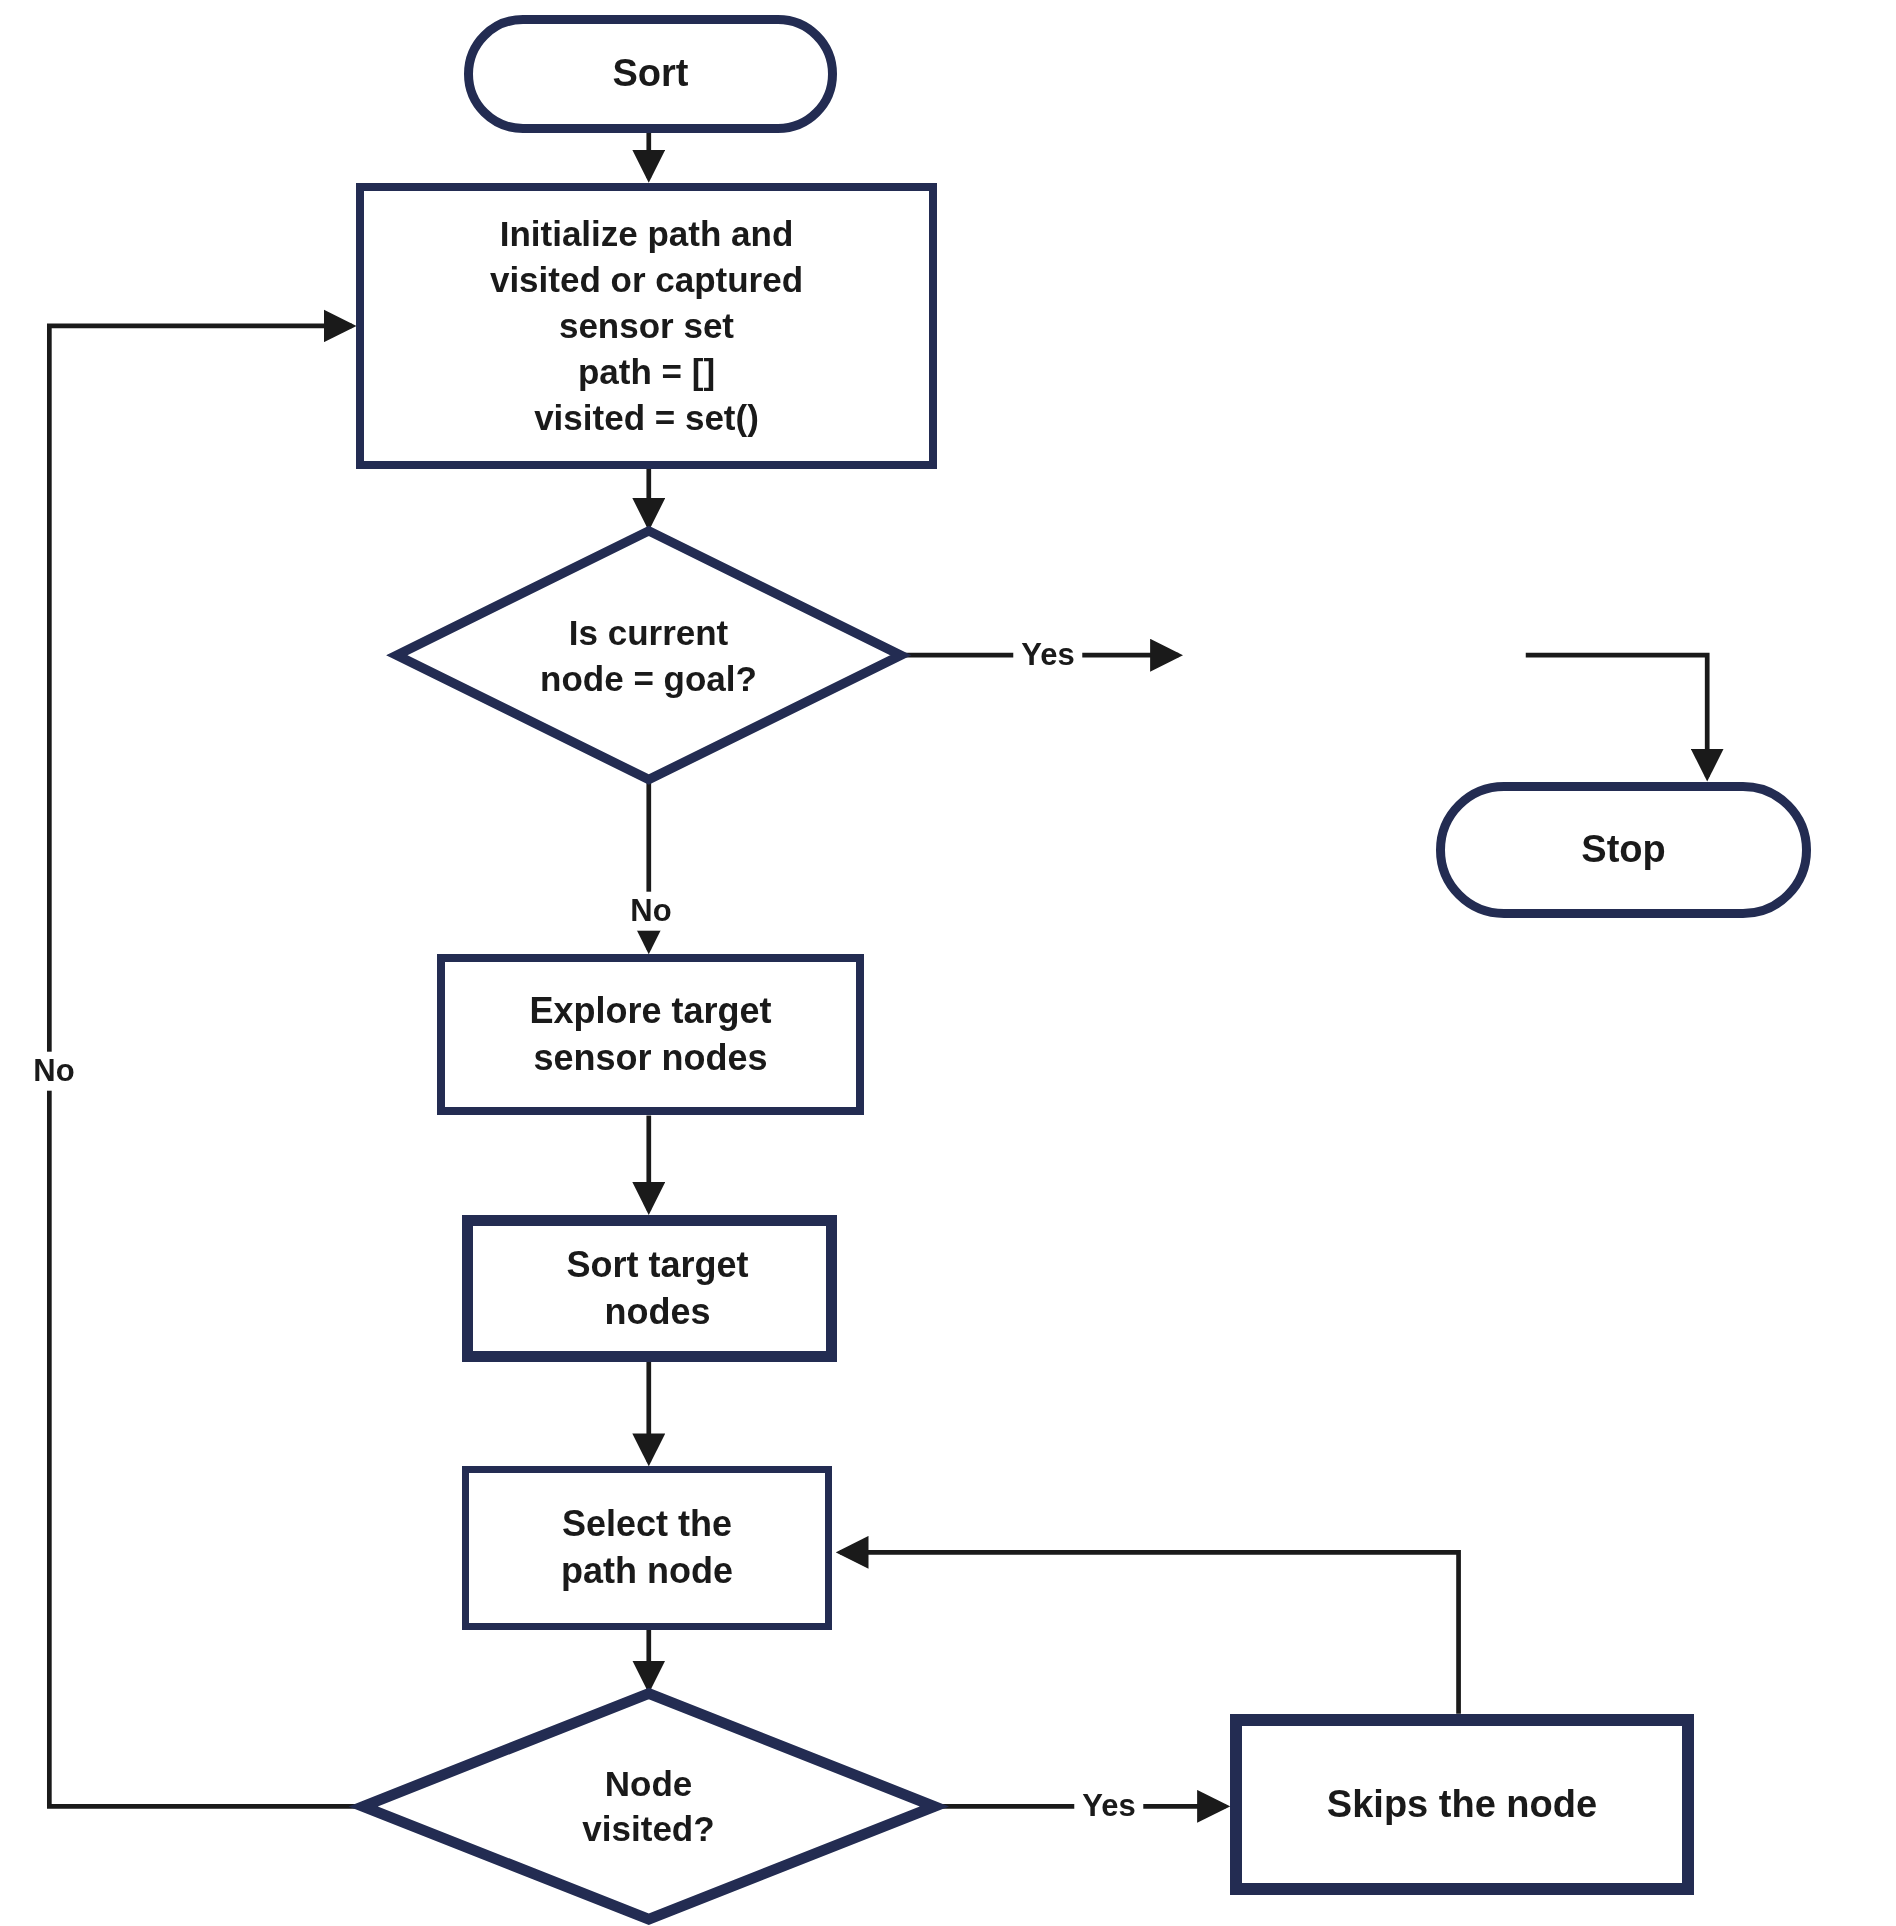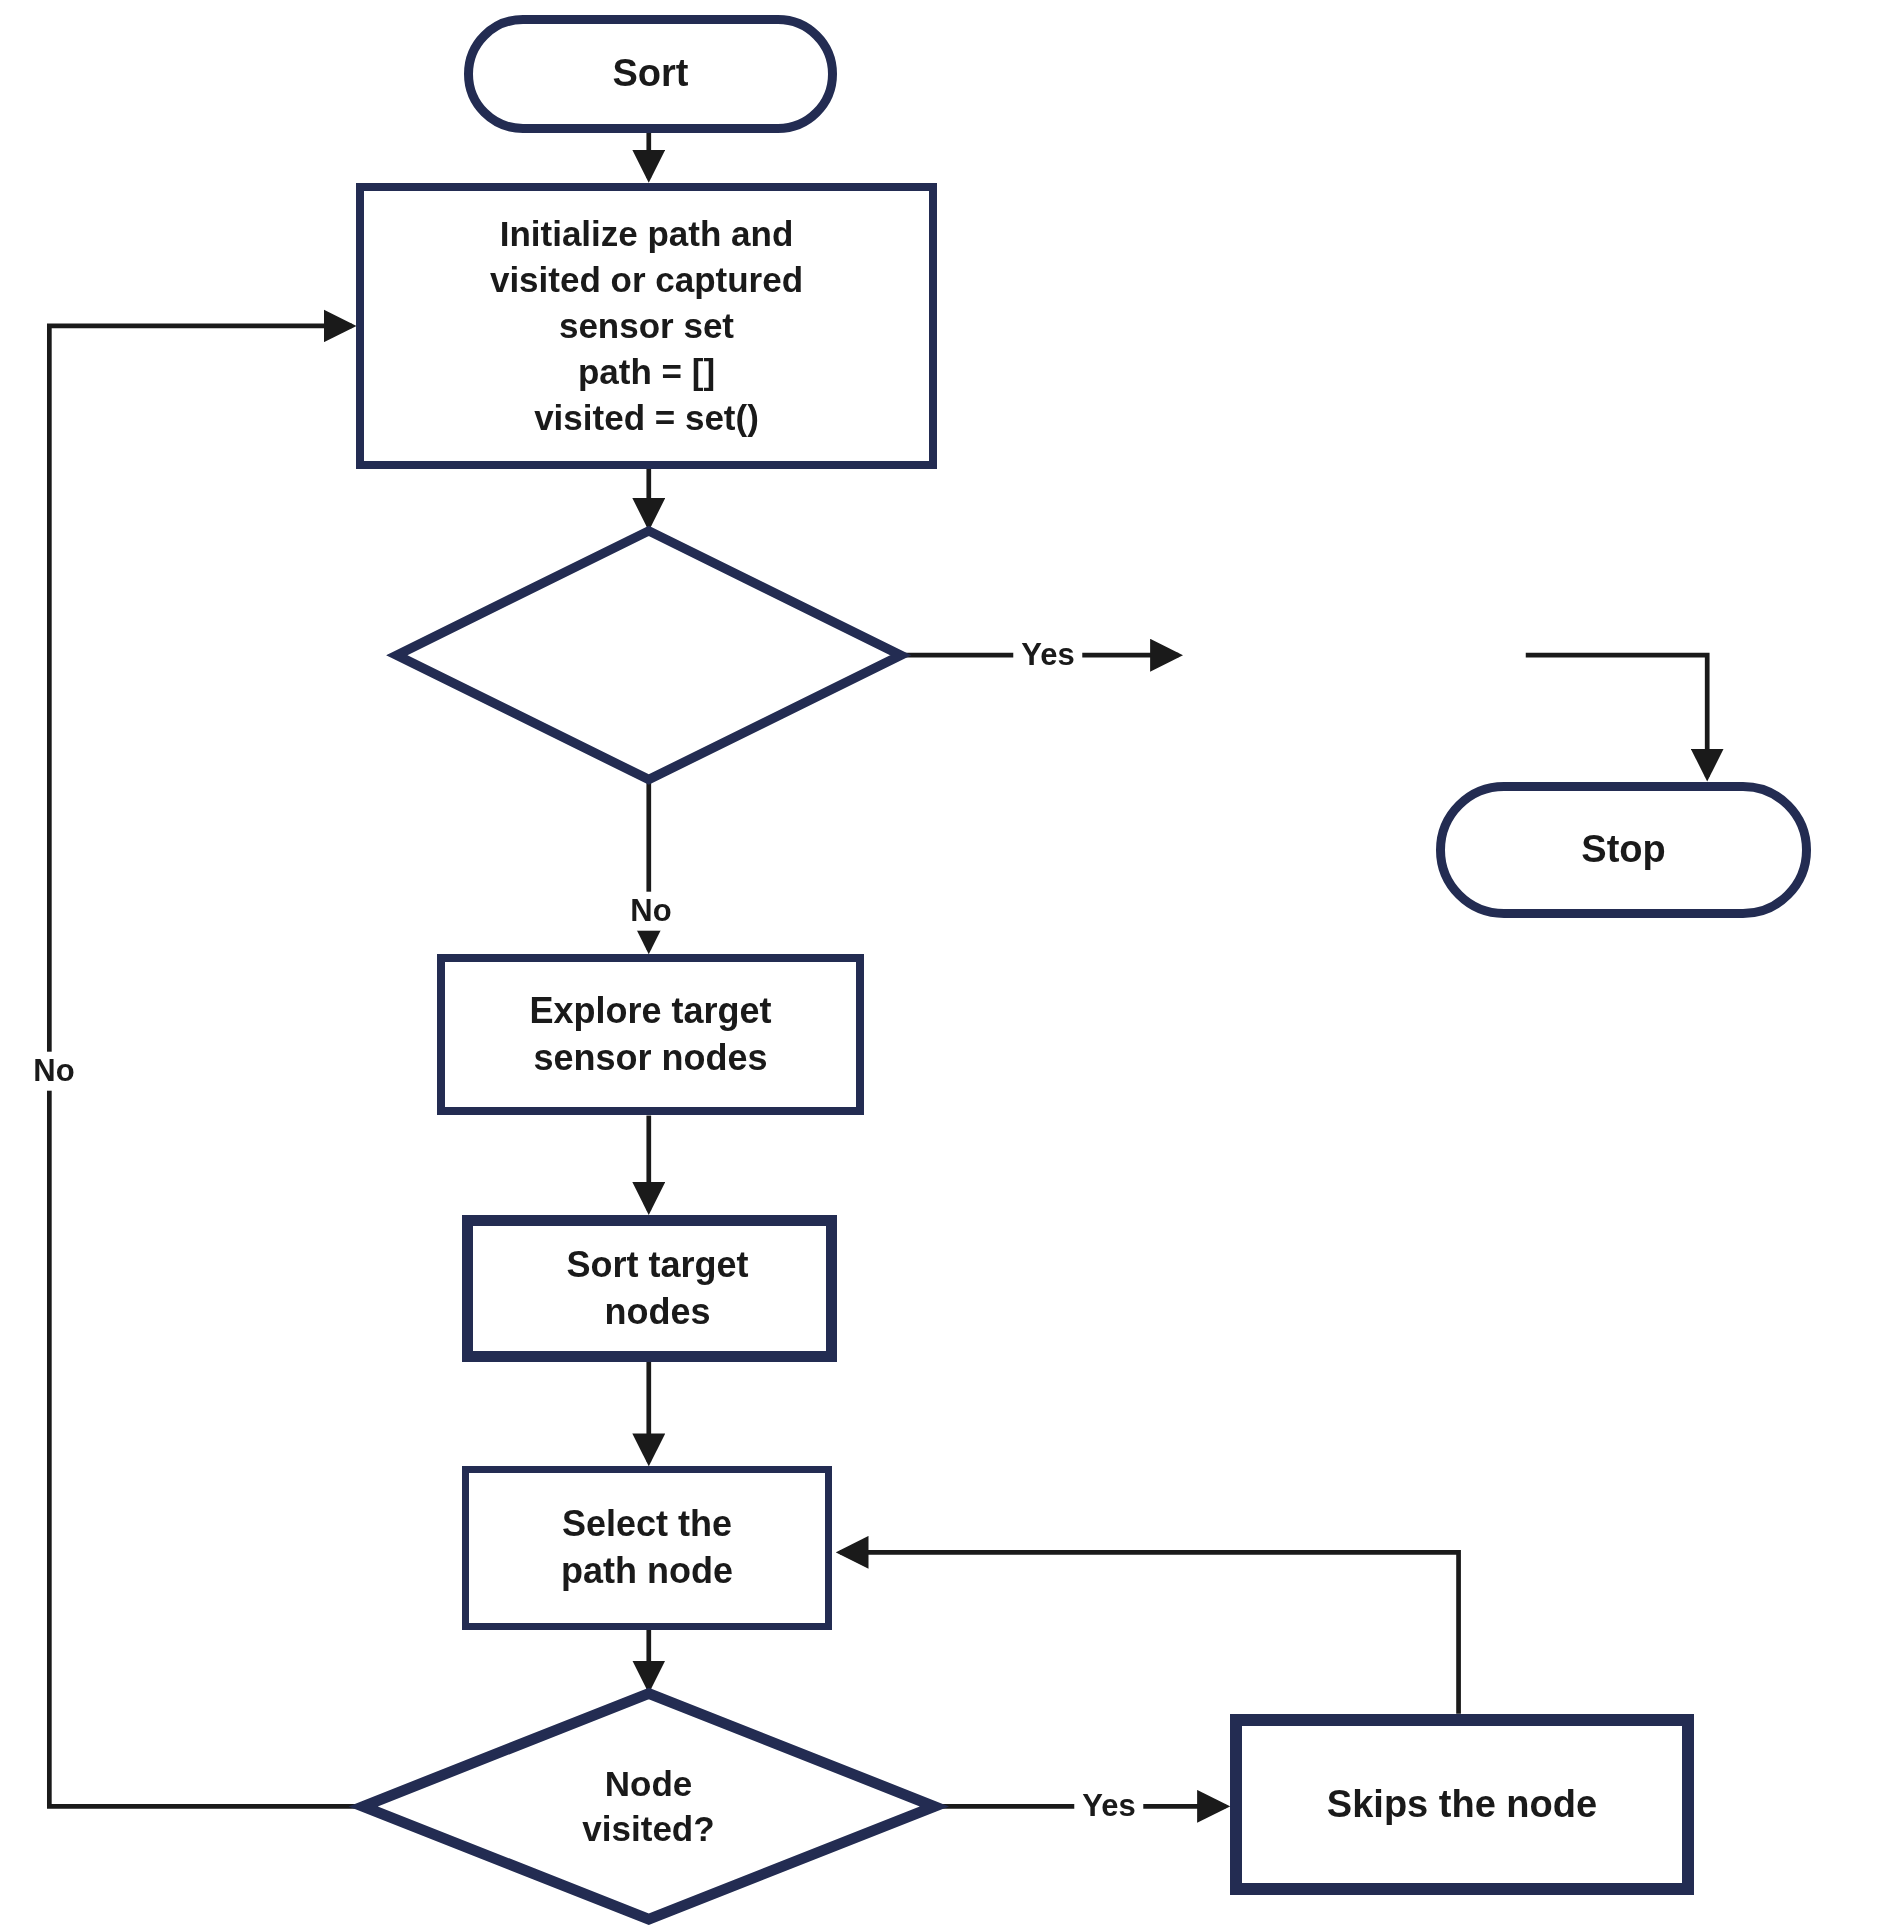--- a/index.html
+++ b/index.html
@@ -80,20 +80,24 @@
   <div class="node n-init">
     <div class="node-text">
       <span>Initialize path and</span>
       <span>visited or captured</span>
       <span>sensor set</span>
       <span>path = []</span>
       <span>visited = set()</span>
     </div>
   </div>
 
+  <div class="dtext t-goal">
+    <span>Is current</span>
+    <span>node = goal?</span>
+  </div>
 
 
   <div class="node oval n-stop">
     <span>Stop</span>
   </div>
 
   <div class="node n-explore">
     <div class="node-text">
       <span>Explore target</span>
       <span>sensor nodes</span>

